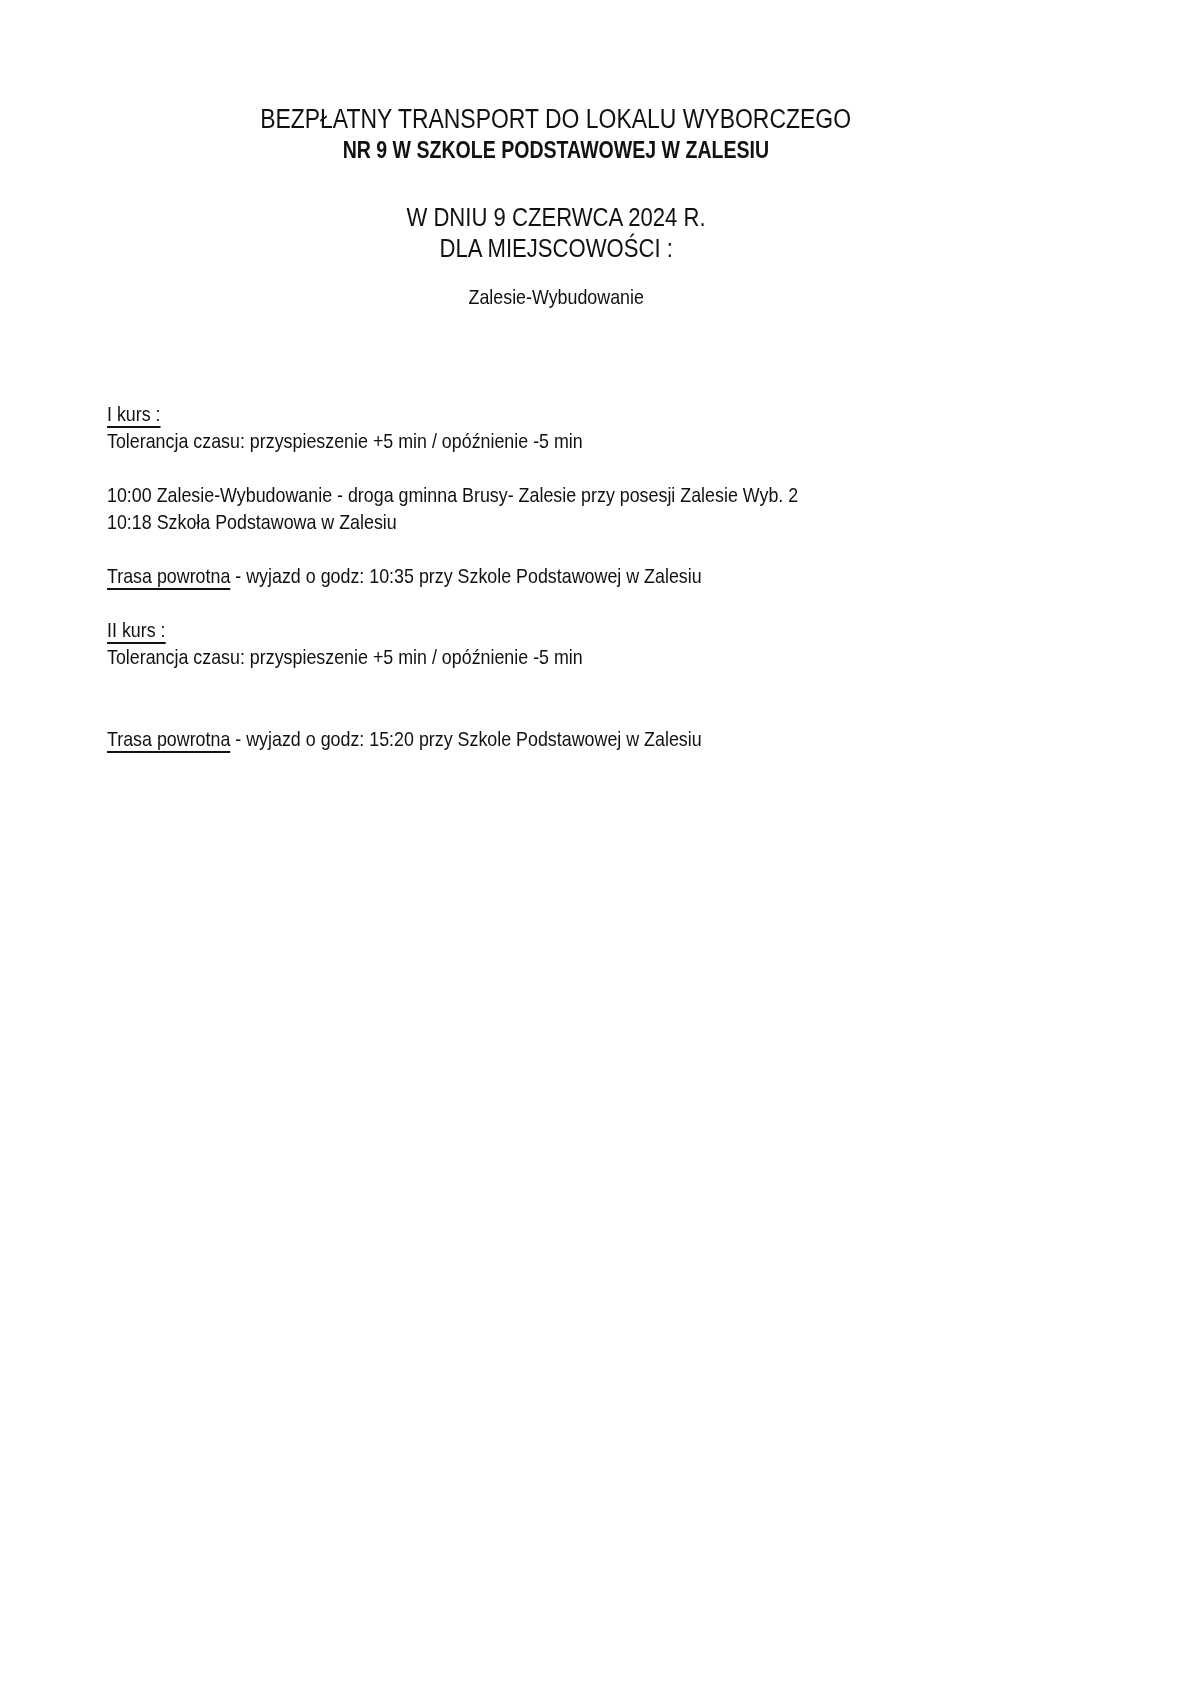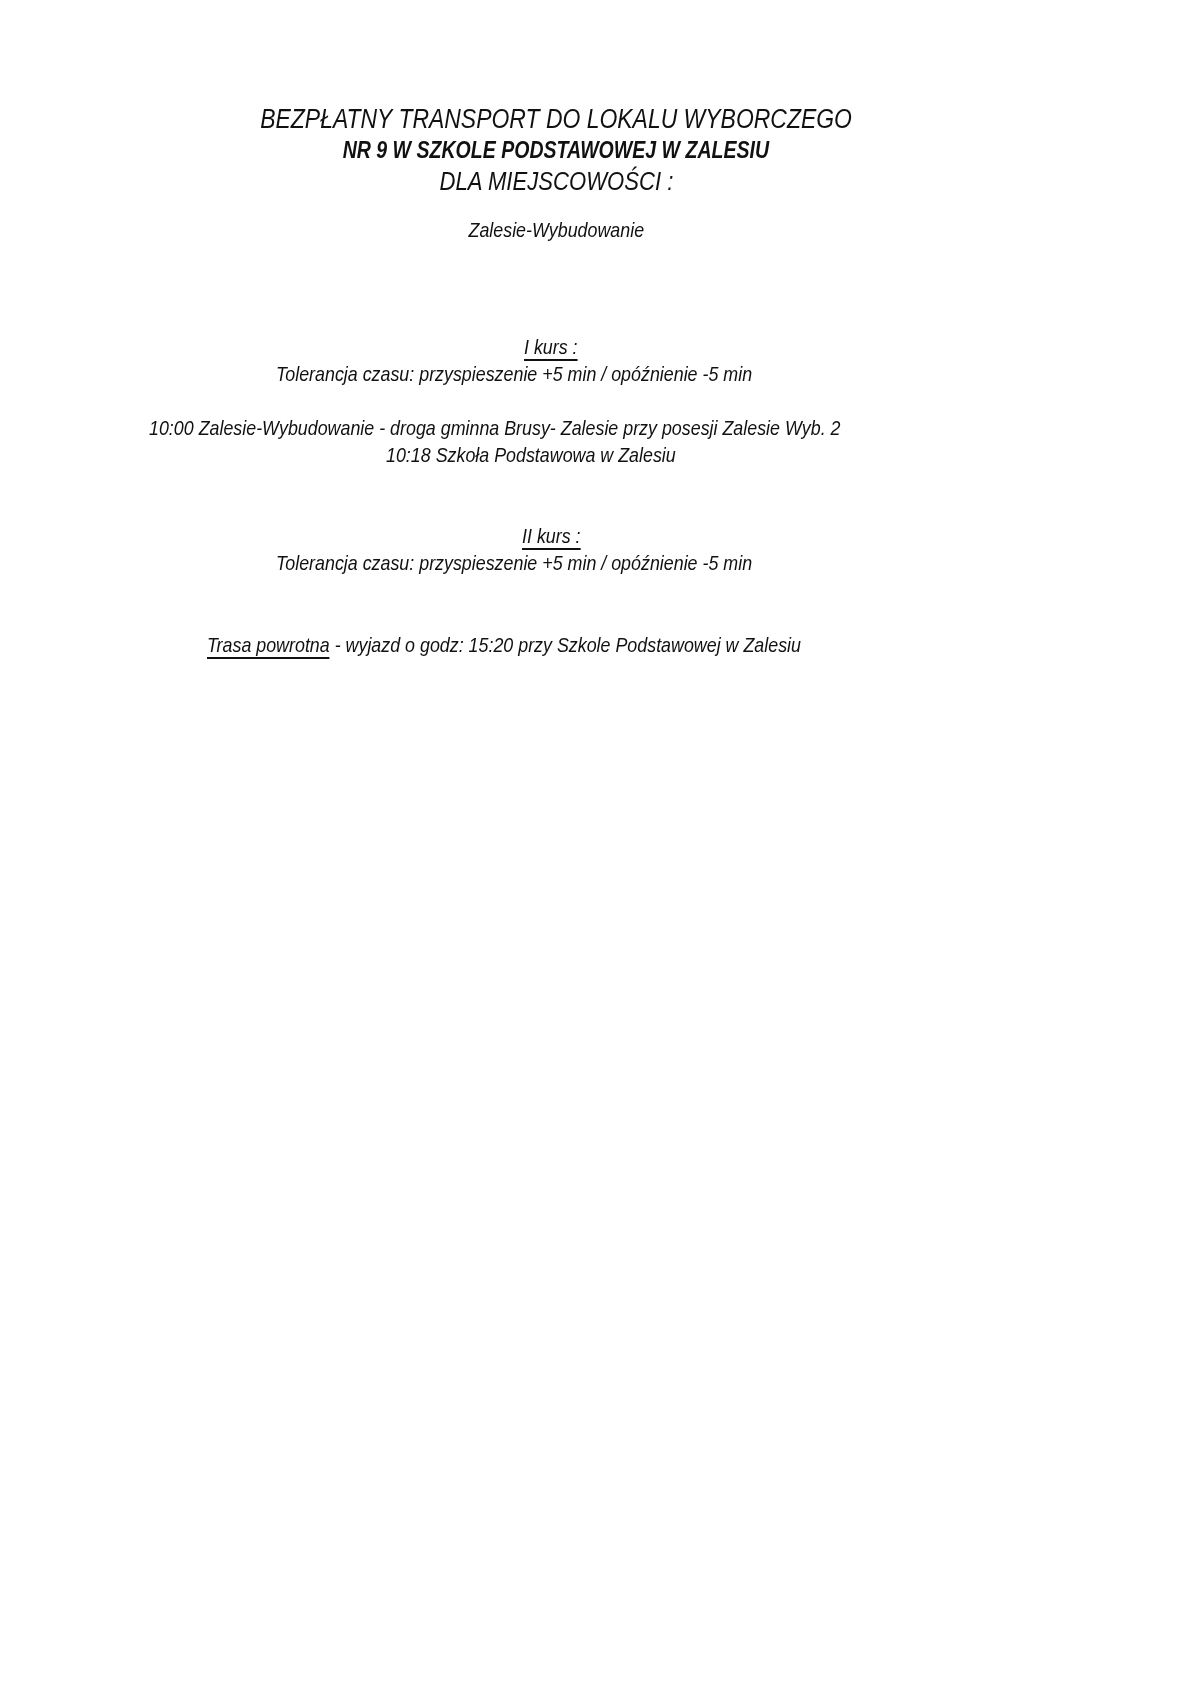--- a/index.html
+++ b/index.html
@@ -9,21 +9,20 @@
     background: #ffffff;
   }
   .page {
     position: relative;
     width: 1190px;
     height: 1683px;
     background: #ffffff;
     color: #111111;
     font-family: "Liberation Sans", sans-serif;
     overflow: hidden;
-    font-style: italic;
   }
   .content {
     padding-left: 107px;
     width: 898px;
   }
   
   .cx {
     display: inline-block;
     transform: scaleX(0.85);
     transform-origin: left center;
@@ -56,21 +55,21 @@
   }
   .locality-line {
     margin-top: 16px;
     font-size: 21px;
     line-height: 34px;
   }
   .doc-body {
     margin-top: 86px;
     font-size: 21px;
     line-height: 27px;
-    text-align: center;
+    text-align: left;
   }
   .line {
     min-height: 27px;
   }
   .blank {
     height: 27px;
   }
   .u {
     border-bottom: 2px solid #111111;
     padding-bottom: 1px;
@@ -88,20 +87,23 @@
 <div class="page">
   <div class="content">
 
     <header class="doc-header centered">
       <div class="title-line1">
         <span class="cx">BEZPŁATNY TRANSPORT DO LOKALU WYBORCZEGO</span>
       </div>
       <div class="title-line2">
         <span class="cx">NR 9 W  SZKOLE PODSTAWOWEJ W ZALESIU</span>
       </div>
+      <div class="date-line">
+        <span class="cx">W DNIU 9 CZERWCA 2024 R.</span>
+      </div>
       <div class="for-line">
         <span class="cx">DLA MIEJSCOWOŚCI :</span>
       </div>
       <div class="locality-line">
         <span class="cx">Zalesie-Wybudowanie</span>
       </div>
     </header>
 
     <main class="doc-body">
 
@@ -113,20 +115,23 @@
           <span class="cx">Tolerancja czasu: przyspieszenie +5 min / opóźnienie -5 min</span>
         </div>
         <div class="blank"></div>
         <div class="line">
           <span class="cx">10:00 Zalesie-Wybudowanie - droga gminna Brusy- Zalesie przy posesji Zalesie Wyb. 2</span>
         </div>
         <div class="line">
           <span class="cx">10:18 Szkoła Podstawowa w Zalesiu</span>
         </div>
         <div class="blank"></div>
+        <div class="line">
+          <span class="cx"><span class="u">Trasa powrotna</span><span> - wyjazd o godz: 10:35 przy Szkole Podstawowej w Zalesiu</span></span>
+        </div>
         <div class="blank"></div>
       </section>
 
       <section>
         <div class="line">
           <span class="cx"><span class="u">II kurs :</span></span>
         </div>
         <div class="line">
           <span class="cx">Tolerancja czasu: przyspieszenie +5 min / opóźnienie -5 min</span>
         </div>

